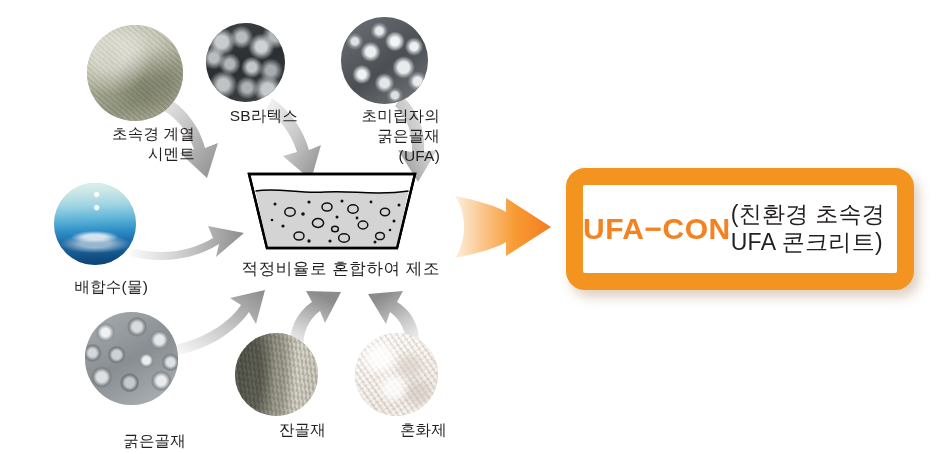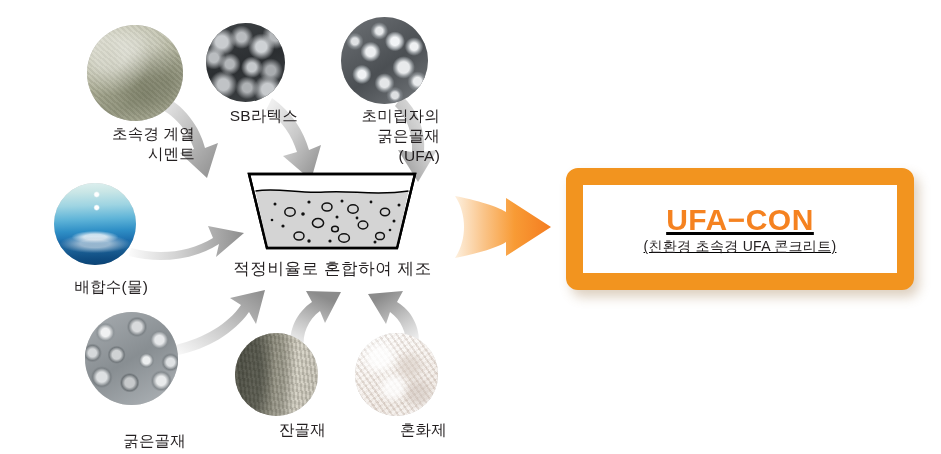--- a/index.html
+++ b/index.html
@@ -140,55 +140,53 @@
     left: 247px;
     top: 172px;
     width: 170px;
     height: 78px;
   }
   #vessel-caption {
     position: absolute;
     left: 225px;
     top: 258px;
     width: 215px;
-    text-align: center;
+    text-align: right;
     font-size: 16.5px;
     color: #231f20;
     letter-spacing: 0.6px;
   }
 
   
   #result-box {
     position: absolute;
     left: 566px;
     top: 168px;
     width: 348px;
     height: 122px;
     border: 17px solid #f2941f;
-    border-radius: 12px;
+    border-radius: 19px;
     box-sizing: border-box;
     background: #ffffff;
     display: flex;
-    flex-direction: column;
     align-items: center;
     justify-content: center;
     box-shadow: 5px 7px 12px rgba(150,110,60,.32);
-    text-decoration: underline;
   }
   #result-title {
     color: #f58220;
     font-size: 30px;
     font-weight: bold;
     letter-spacing: 0.5px;
     line-height: 1.1;
     margin-bottom: 2px;
   }
   #result-subtitle {
     color: #231f20;
-    font-size: 14px;
+    font-size: 23px;
     letter-spacing: 0.3px;
     line-height: 1.2;
   }
 </style>
 </head>
 <body>
 
 <div id="stage">
 
   <svg id="arrows" width="941" height="454" viewBox="0 0 941 454">

